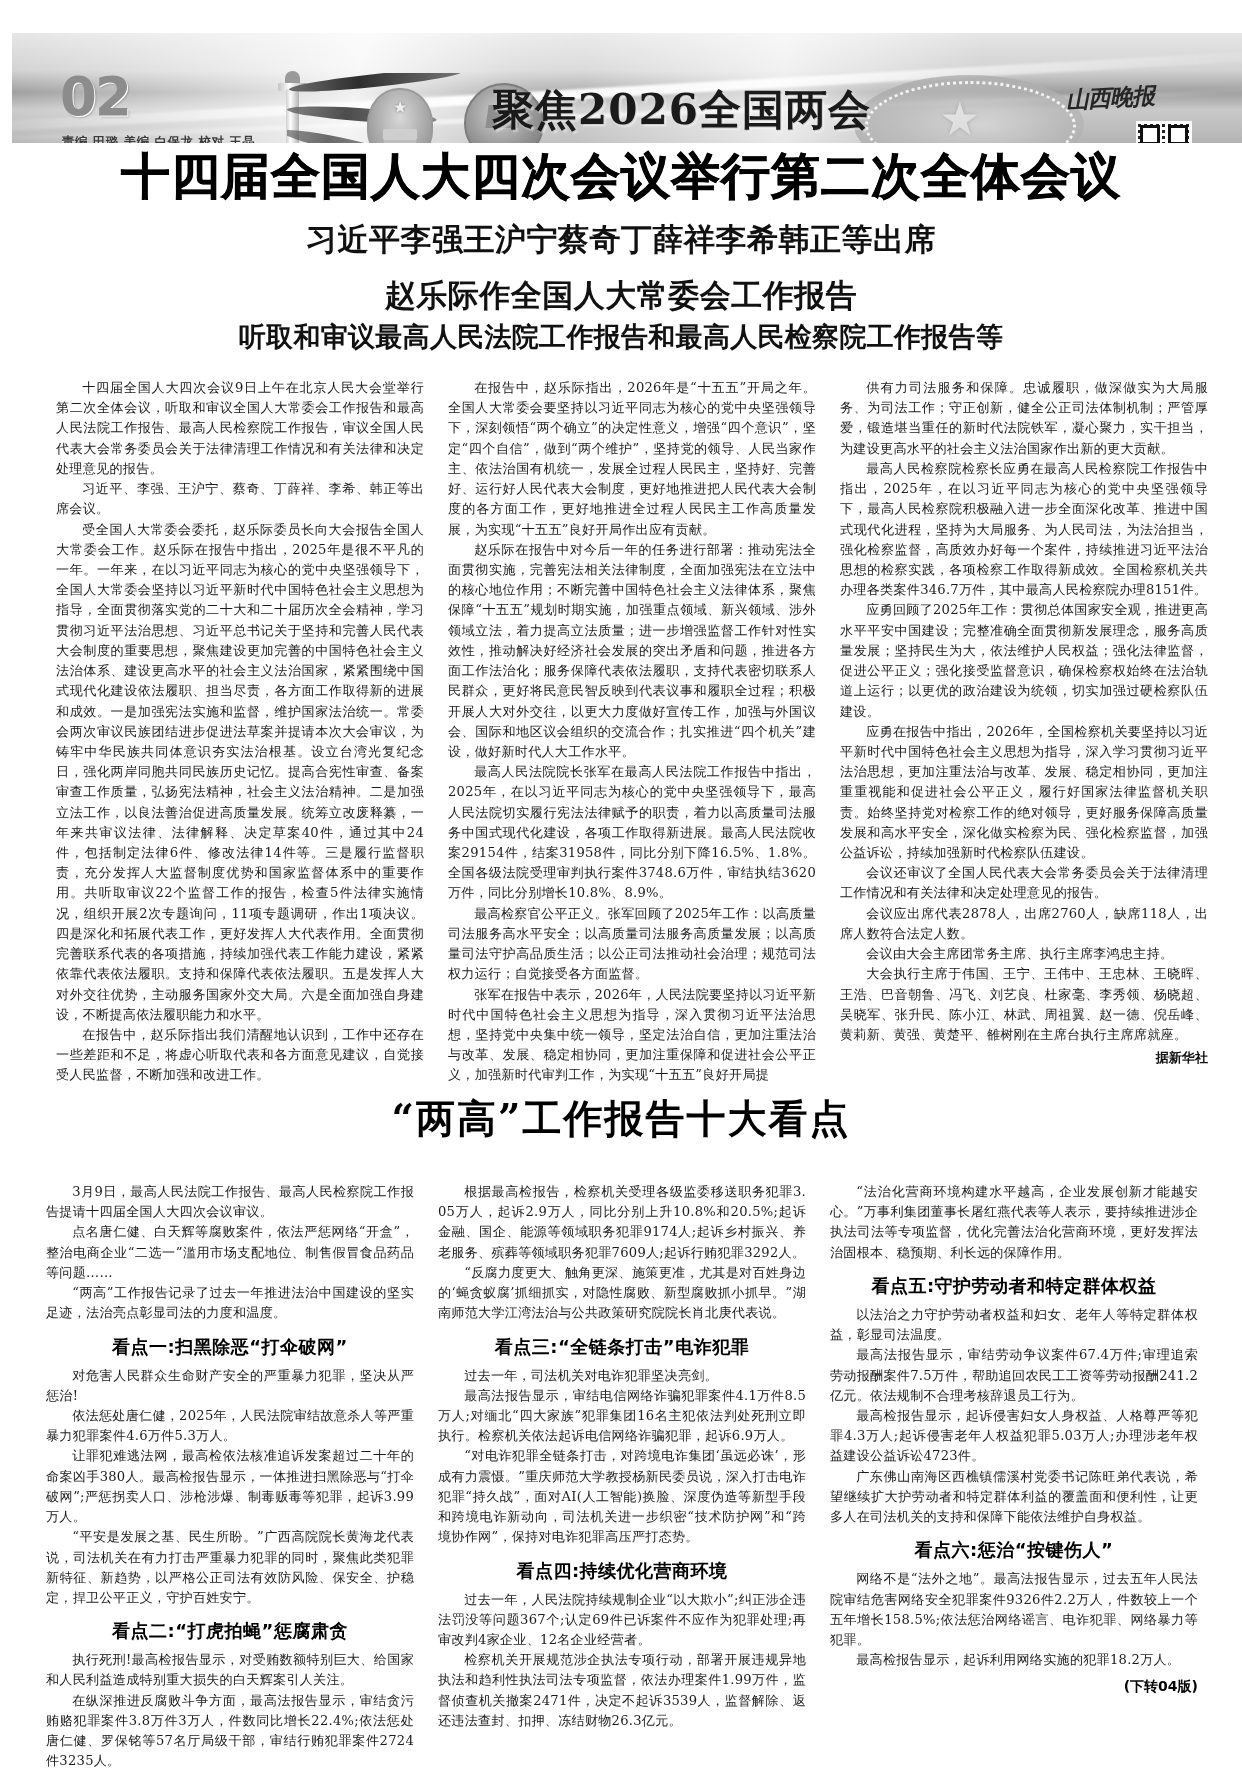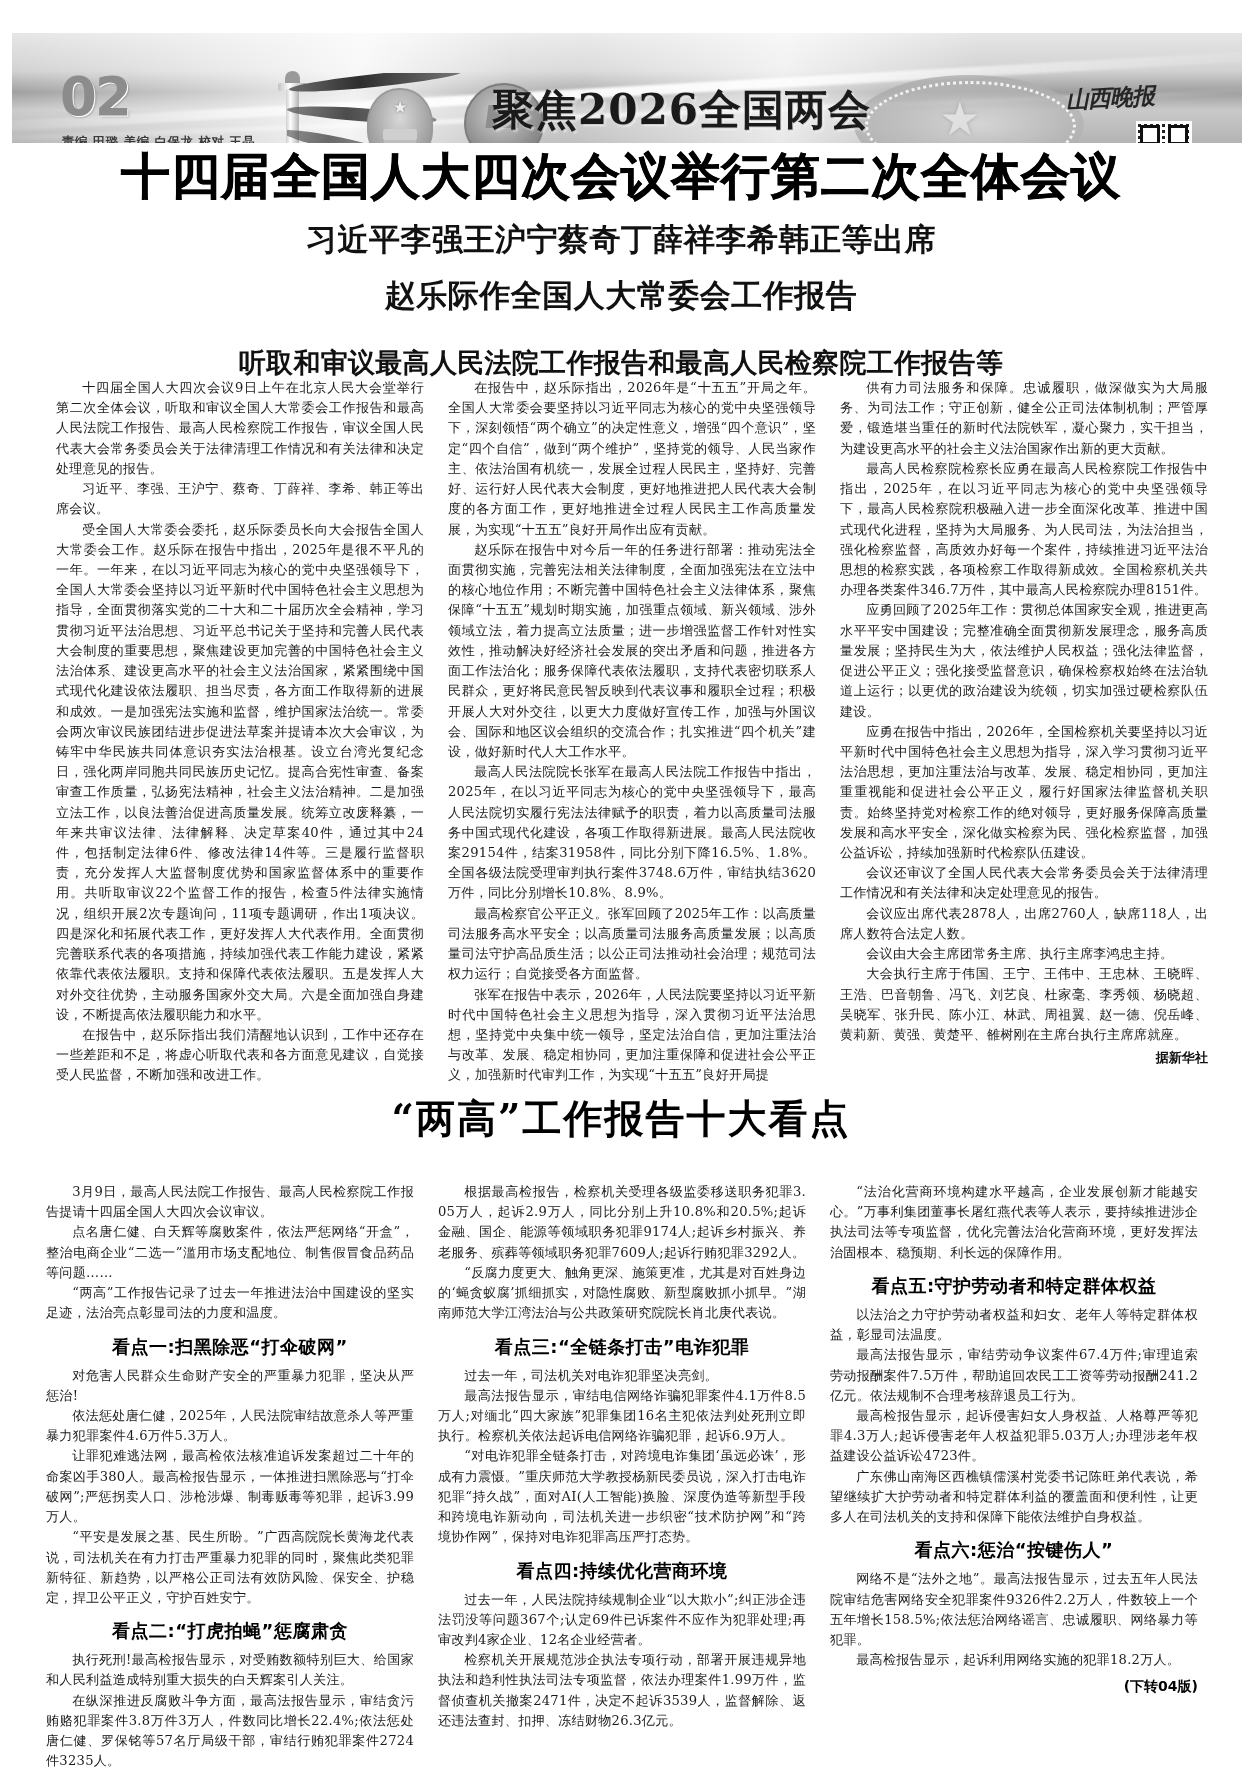--- a/index.html
+++ b/index.html
@@ -139,21 +139,21 @@
   .hl-sub1{
     font-family:"DejaVu Sans","Liberation Sans",sans-serif;
     font-size:31px;font-weight:bold;color:#111;margin-top:17px;letter-spacing:.5px;
   }
   .hl-sub2{
     font-family:"DejaVu Sans","Liberation Sans",sans-serif;
     font-size:31px;font-weight:bold;color:#111;margin-top:14px;letter-spacing:.5px;
   }
   .hl-sub3{
     font-family:"DejaVu Serif","Liberation Serif",serif;
-    font-size:27px;font-weight:bold;color:#111;margin-top:28px;letter-spacing:.3px;
+    font-size:27px;font-weight:bold;color:#111;margin-top:2px;letter-spacing:.3px;
   }
 
   
   .cols{
     position:absolute;left:56px;top:378px;width:1152px;
     display:flex;gap:24px;
   }
   .col{width:368px;}
   p.body{
     margin:0;font-size:13.1px;line-height:1.545;color:#1b1b1b;
@@ -298,21 +298,21 @@
     <div class="col">
       <p class="body">“法治化营商环境构建水平越高，企业发展创新才能越安心。”万事利集团董事长屠红燕代表等人表示，要持续推进涉企执法司法等专项监督，优化完善法治化营商环境，更好发挥法治固根本、稳预期、利长远的保障作用。</p>
 
       <h3 class="kandian">看点五:守护劳动者和特定群体权益</h3>
       <p class="body">以法治之力守护劳动者权益和妇女、老年人等特定群体权益，彰显司法温度。</p>
       <p class="body">最高法报告显示，审结劳动争议案件67.4万件;审理追索劳动报酬案件7.5万件，帮助追回农民工工资等劳动报酬241.2亿元。依法规制不合理考核辞退员工行为。</p>
       <p class="body">最高检报告显示，起诉侵害妇女人身权益、人格尊严等犯罪4.3万人;起诉侵害老年人权益犯罪5.03万人;办理涉老年权益建设公益诉讼4723件。</p>
       <p class="body">广东佛山南海区西樵镇儒溪村党委书记陈旺弟代表说，希望继续扩大护劳动者和特定群体利益的覆盖面和便利性，让更多人在司法机关的支持和保障下能依法维护自身权益。</p>
 
       <h3 class="kandian">看点六:惩治“按键伤人”</h3>
-      <p class="body">网络不是“法外之地”。最高法报告显示，过去五年人民法院审结危害网络安全犯罪案件9326件2.2万人，件数较上一个五年增长158.5%;依法惩治网络谣言、忠诚履职、网络暴力等犯罪。</p>
+      <p class="body">网络不是“法外之地”。最高法报告显示，过去五年人民法院审结危害网络安全犯罪案件9326件2.2万人，件数较上一个五年增长158.5%;依法惩治网络谣言、电诈犯罪、网络暴力等犯罪。</p>
       <p class="body">最高检报告显示，起诉利用网络实施的犯罪18.2万人。</p>
 
       <div class="turnto">(下转04版)</div>
     </div>
 
   </div>
 
 </div>
 
 </body></html>

